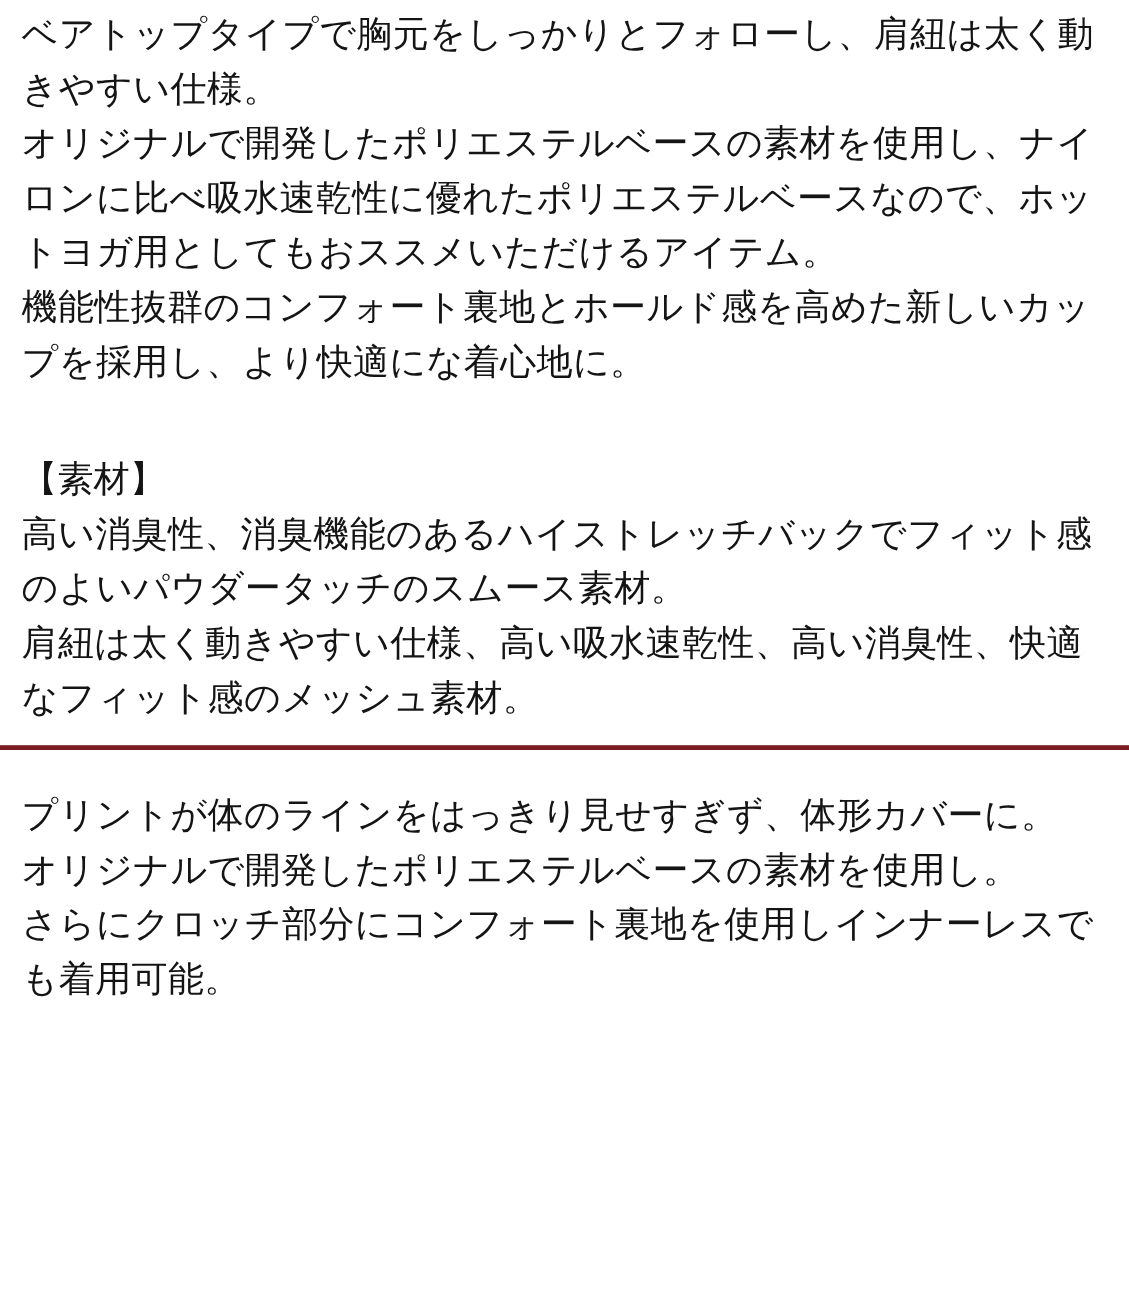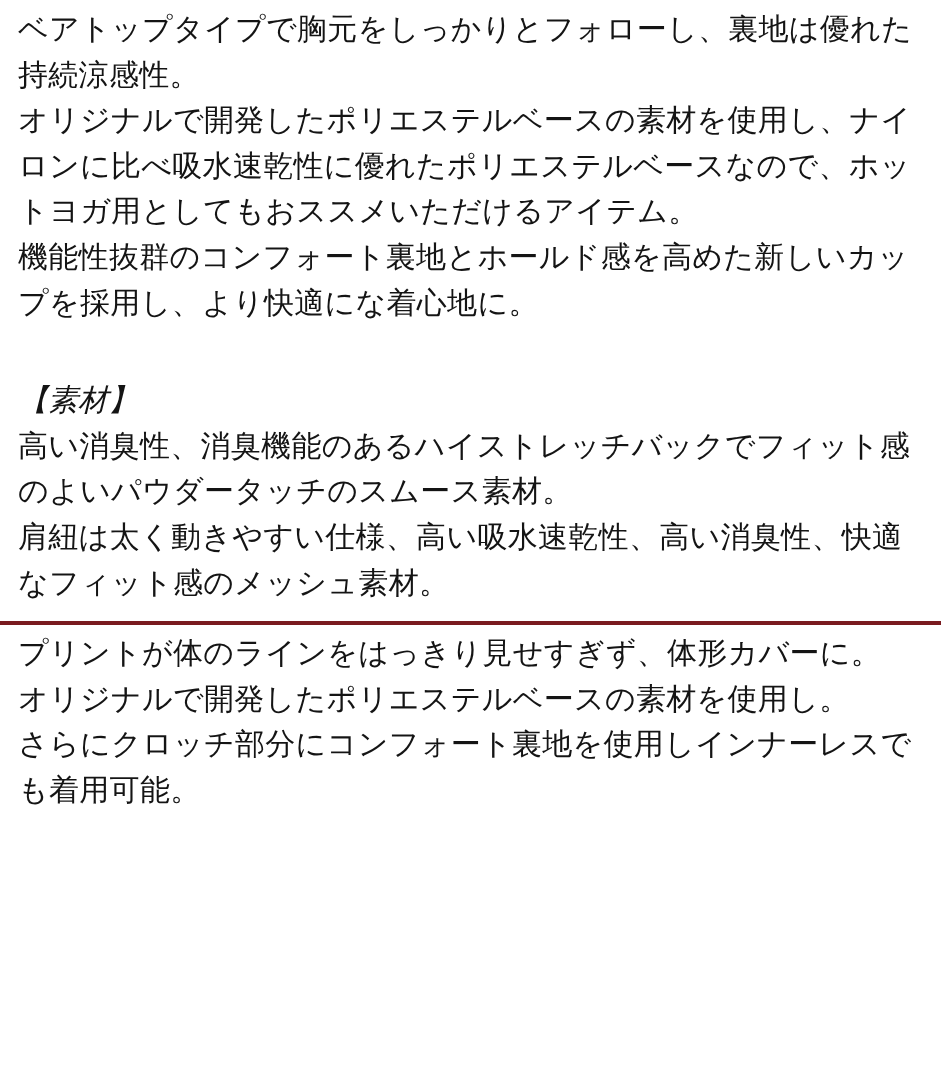--- a/index.html
+++ b/index.html
@@ -42,38 +42,37 @@
   .spacer-line {
     height: 52px;
   }
   .divider {
     width: 100%;
     height: 4px;
     background: #7a1b20;
     margin: 16px 0 0 0;
   }
   .section-bottom {
-    padding-top: 5px;
+    padding-top: 32px;
     font-family: Liberation Serif, serif;
   }
   .heading {
     font-size: 30px;
     line-height: 1.52;
     margin: 0;
     color: #141414;
-    font-style: italic;
   }
 </style>
 </head>
 <body>
 
 <div class="page">
 
   <div class="section section-top">
-    <p class="para">ベアトップタイプで胸元をしっかりとフォローし、裏地は優れた持続涼感性。</p>
+    <p class="para">ベアトップタイプで胸元をしっかりとフォローし、肩紐は太く動きやすい仕様。</p>
     <p class="para">オリジナルで開発したポリエステルベースの素材を使用し、ナイロンに比べ吸水速乾性に優れたポリエステルベースなので、ホットヨガ用としてもおススメいただけるアイテム。</p>
     <p class="para">機能性抜群のコンフォート裏地とホールド感を高めた新しいカップを採用し、より快適にな着心地に。</p>
     <div class="spacer-line"></div>
     <p class="heading">【素材】</p>
     <p class="para">高い消臭性、消臭機能のあるハイストレッチバックでフィット感のよいパウダータッチのスムース素材。</p>
     <p class="para">肩紐は太く動きやすい仕様、高い吸水速乾性、高い消臭性、快適なフィット感のメッシュ素材。</p>
   </div>
 
   <div class="divider" style="background: rgb(122, 27, 32);"></div>
 

